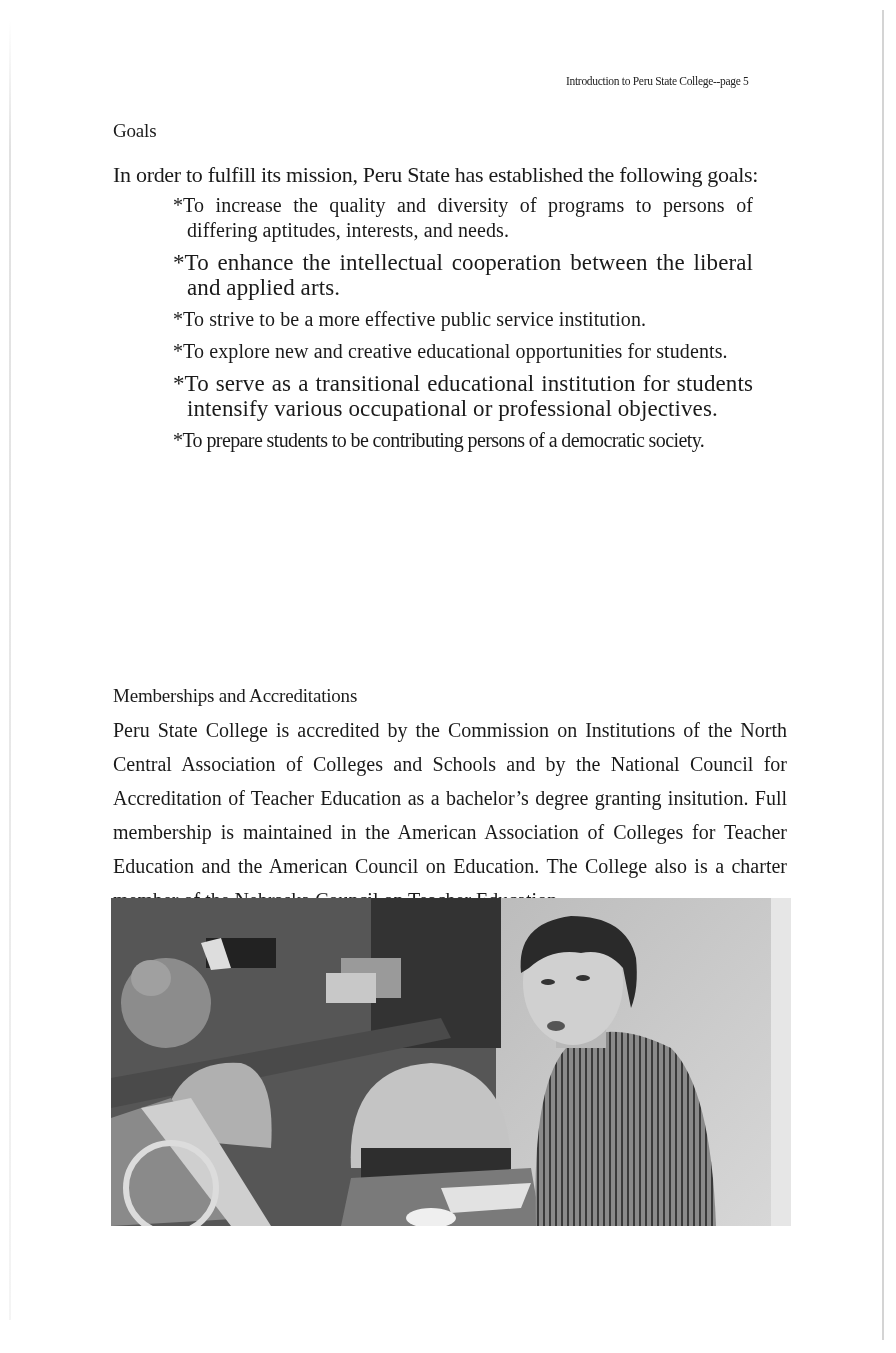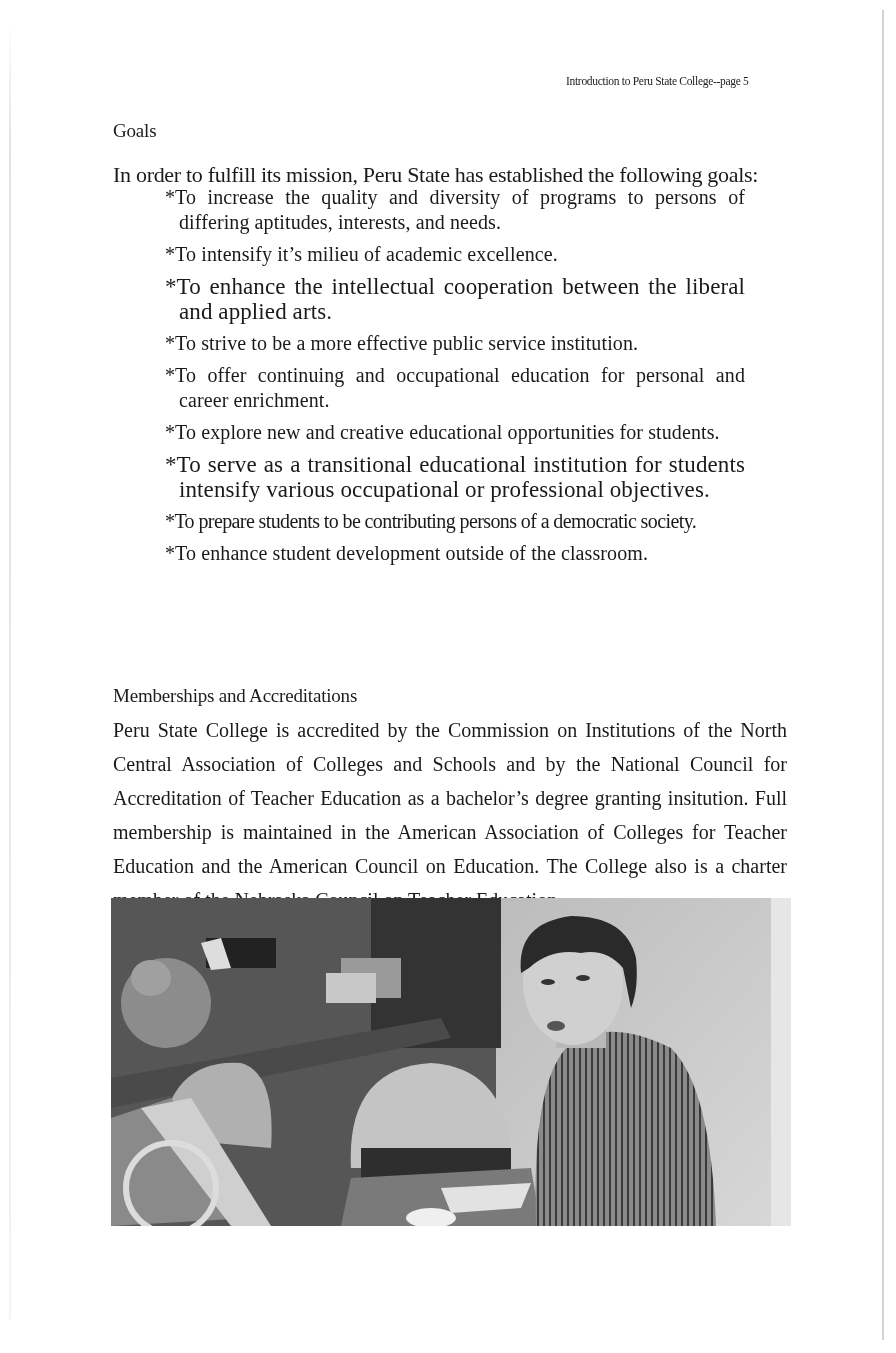--- a/index.html
+++ b/index.html
@@ -59,21 +59,21 @@
       font-size: 22px;
       letter-spacing: -0.3px;
       white-space: nowrap;
       margin-top: 11px;
     }
     .goals-list {
       position: absolute;
       left: 160px;
       top: 180px;
       width: 580px;
-      margin: 5px;
+      margin: 13px;
       padding: 0;
       list-style: none;
       font-family: Liberation Serif, serif;
     }
     .goals-list li {
       font-size: 20px;
       line-height: 25px;
       margin: 0 0 7px 0;
       padding-left: 14px;
       text-indent: -14px;
@@ -115,28 +115,25 @@
 <div class="page-edge-left"></div>
 <div class="page-edge-right"></div>
 
 <div class="running-header">Introduction to Peru State College--page 5</div>
 
 <div class="section-heading" id="goals-heading">Goals</div>
 <div class="intro">In order to fulfill its mission, Peru State has established the following goals:</div>
 
 <ul class="goals-list">
   <li>*To increase the quality and diversity of programs to persons of differing aptitudes, interests, and needs.</li>
-  <li>*To intensify it’s milieu of academic excellence.</li>
   <li class="small">*To enhance the intellectual cooperation between the liberal and applied arts.</li>
   <li>*To strive to be a more effective public service institution.</li>
-  <li>*To offer continuing and occupational education for personal and career enrichment.</li>
   <li>*To explore new and creative educational opportunities for students.</li>
   <li class="small">*To serve as a transitional educational institution for students intensify various occupational or professional objectives.</li>
   <li class="condensed">*To prepare students to be contributing persons of a democratic society.</li>
-  <li>*To enhance student development outside of the classroom.</li>
 </ul>
 
 <div class="section-heading" id="memberships-heading">Memberships and Accreditations</div>
 <p class="paragraph">Peru State College is accredited by the Commission on Institutions of the North Central Association of Colleges and Schools and by the National Council for Accreditation of Teacher Education as a bachelor’s degree granting insitution. Full membership is maintained in the American Association of Colleges for Teacher Education and the American Council on Education. The College also is a charter member of the Nebraska Council on Teacher Education.</p>
 
 <div class="photo" title="Black-and-white photograph of a young man in a striped shirt seated among folding chairs and equipment">
   <svg width="680" height="328" viewBox="0 0 680 328" xmlns="http://www.w3.org/2000/svg">
     <defs>
       <pattern id="stripes" width="6" height="6" patternUnits="userSpaceOnUse">
         <rect width="6" height="6" fill="#8a8a8a"></rect>

